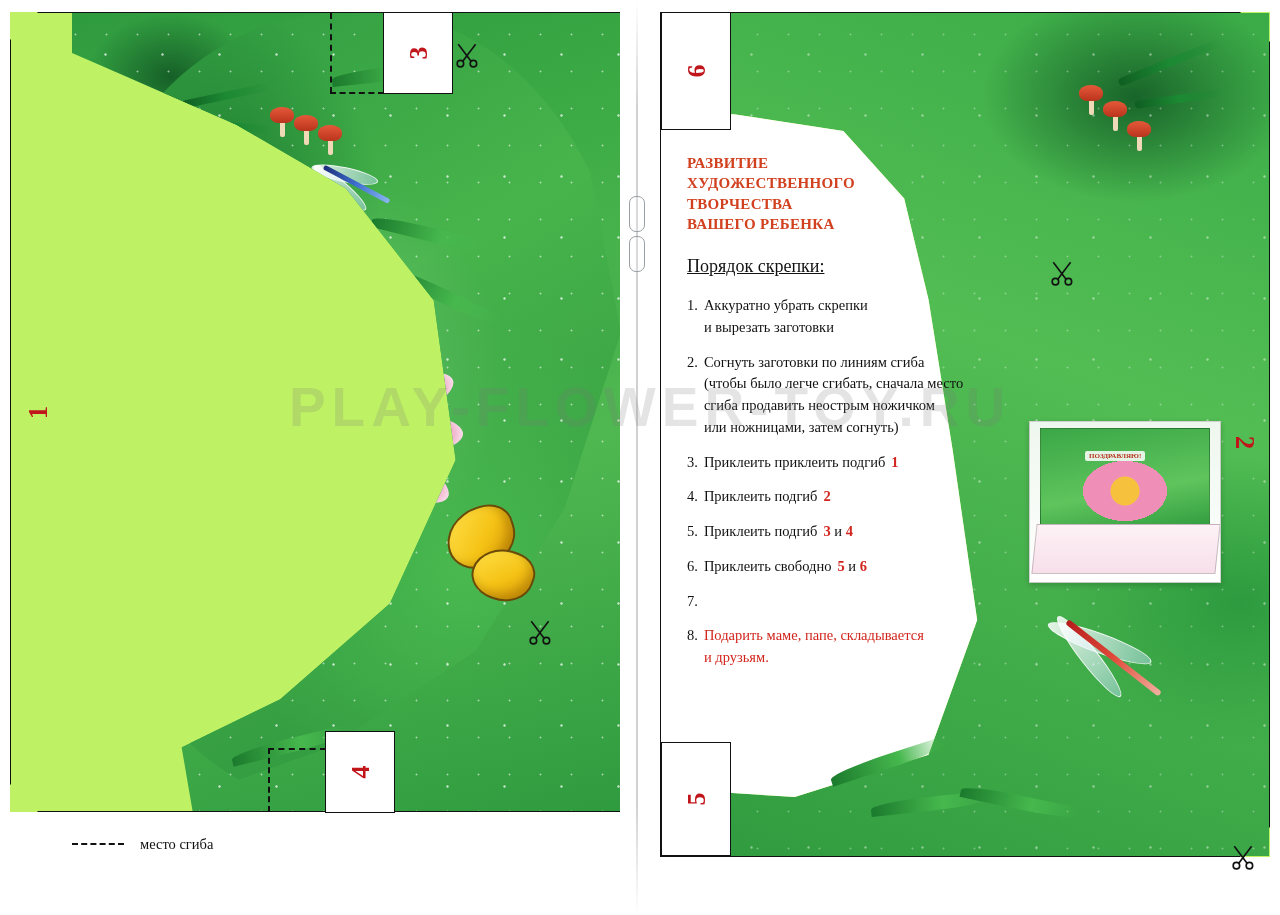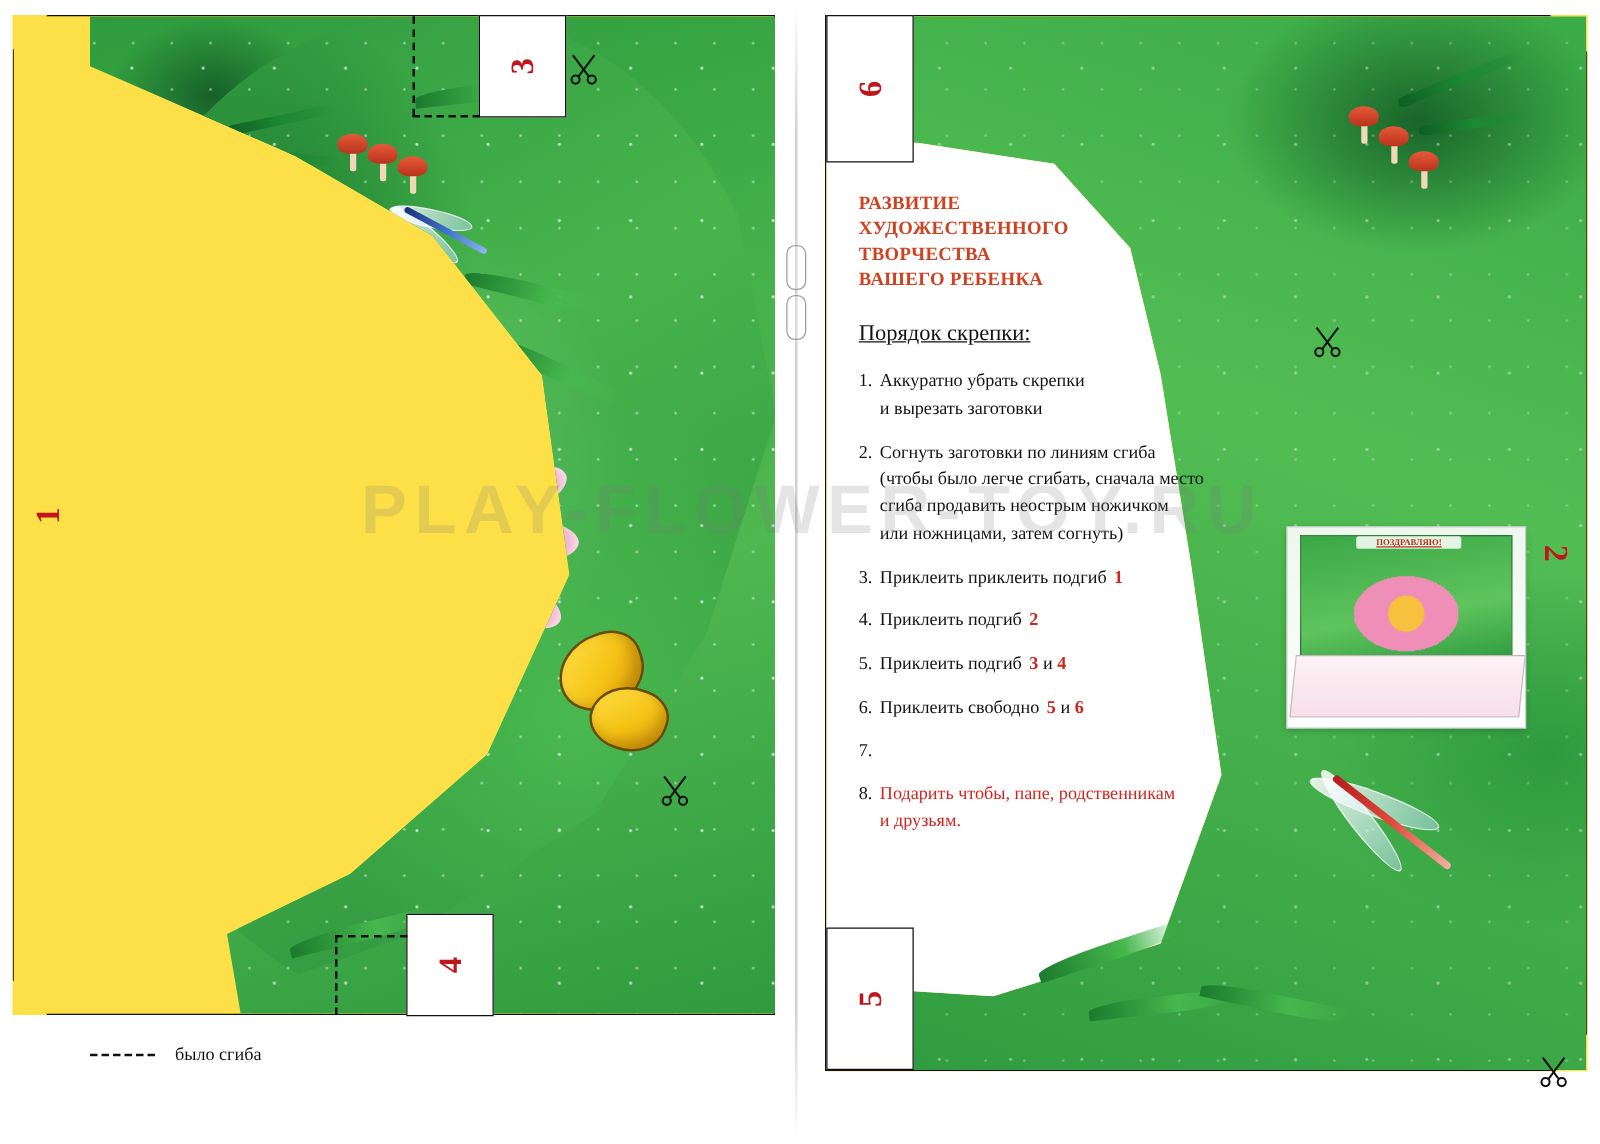--- a/index.html
+++ b/index.html
@@ -18,21 +18,21 @@
   
   #page {
     position: absolute;
     inset: 0;
     background: #ffffff;
   }
 
   
   .sheet {
     position: absolute;
-    background: #fde047;
+    background: #bef264;
   }
   #left-sheet {
     left: 10px;
     top: 12px;
     width: 610px;
     height: 800px;
   }
   #right-sheet {
     left: 660px;
     top: 12px;
@@ -355,28 +355,27 @@
     left: 10px; top: 6px;
     width: 168px; height: 100px;
     background:
       radial-gradient(circle at 50% 62%, #f6c23d 0 14px, rgba(246,194,61,0) 15px),
       radial-gradient(ellipse 42px 30px at 50% 62%, #ef8fb8 0 100%, rgba(239,143,184,0) 100%),
       linear-gradient(170deg, #3aa747 0%, #5fc45c 60%, #2f9b3f 100%);
     border: 1px solid rgba(0,0,0,.25);
   }
   #card-caption {
     position: absolute;
-    left: 44px; top: 0;
+    left: 44px; top: 22px;
     font-size: 7px;
     color: #b5331d;
     font-weight: bold;
     background: rgba(255,255,255,.85);
-    padding: 1px 16px;
+    padding: 1px 4px;
     border-radius: 2px;
-    text-decoration: underline;
   }
   #card-base {
     position: absolute;
     left: 4px; bottom: 8px;
     width: 182px; height: 48px;
     background: linear-gradient(180deg, #fdf2f6 0%, #f7dfe9 100%);
     border: 1px solid rgba(0,0,0,.2);
     transform: skewX(-6deg);
   }
 
@@ -600,21 +599,21 @@
             <li>
               <span class="step-num">6.</span>
               <span class="step-text">Приклеить свободно</span>
               <span><span class="red"> 5</span><span class=""> и</span><span class="red"> 6</span></span>
             </li>
             <li>
               <span class="step-num">7.</span>
             </li>
             <li>
               <span class="step-num">8.</span>
-              <span class="step-text red-line">Подарить чтобы, папе, родственникам
+              <span class="step-text red-line">Подарить маме, папе, складывается
 и друзьям.</span>
             </li>
           </ol>
       </div>
 
       <div id="card-photo">
         <div id="card-photo-inner">
           <div id="card-caption">ПОЗДРАВЛЯЮ!</div>
         </div>
         <div id="card-base"></div>
@@ -669,17 +668,17 @@
       <line x1="7" y1="19" x2="19" y2="3"></line>
         <line x1="15" y1="19" x2="3" y2="3"></line>
     </svg>
   </div>
 
   <div id="watermark">PLAY-FLOWER-TOY.RU</div>
 
   <div id="legend">
     <div class="legend-row">
       <div class="legend-dash"></div>
-      <div class="legend-label">было сгиба</div>
+      <div class="legend-label">место сгиба</div>
     </div>
   </div>
 
 </div>
 
 </body></html>

